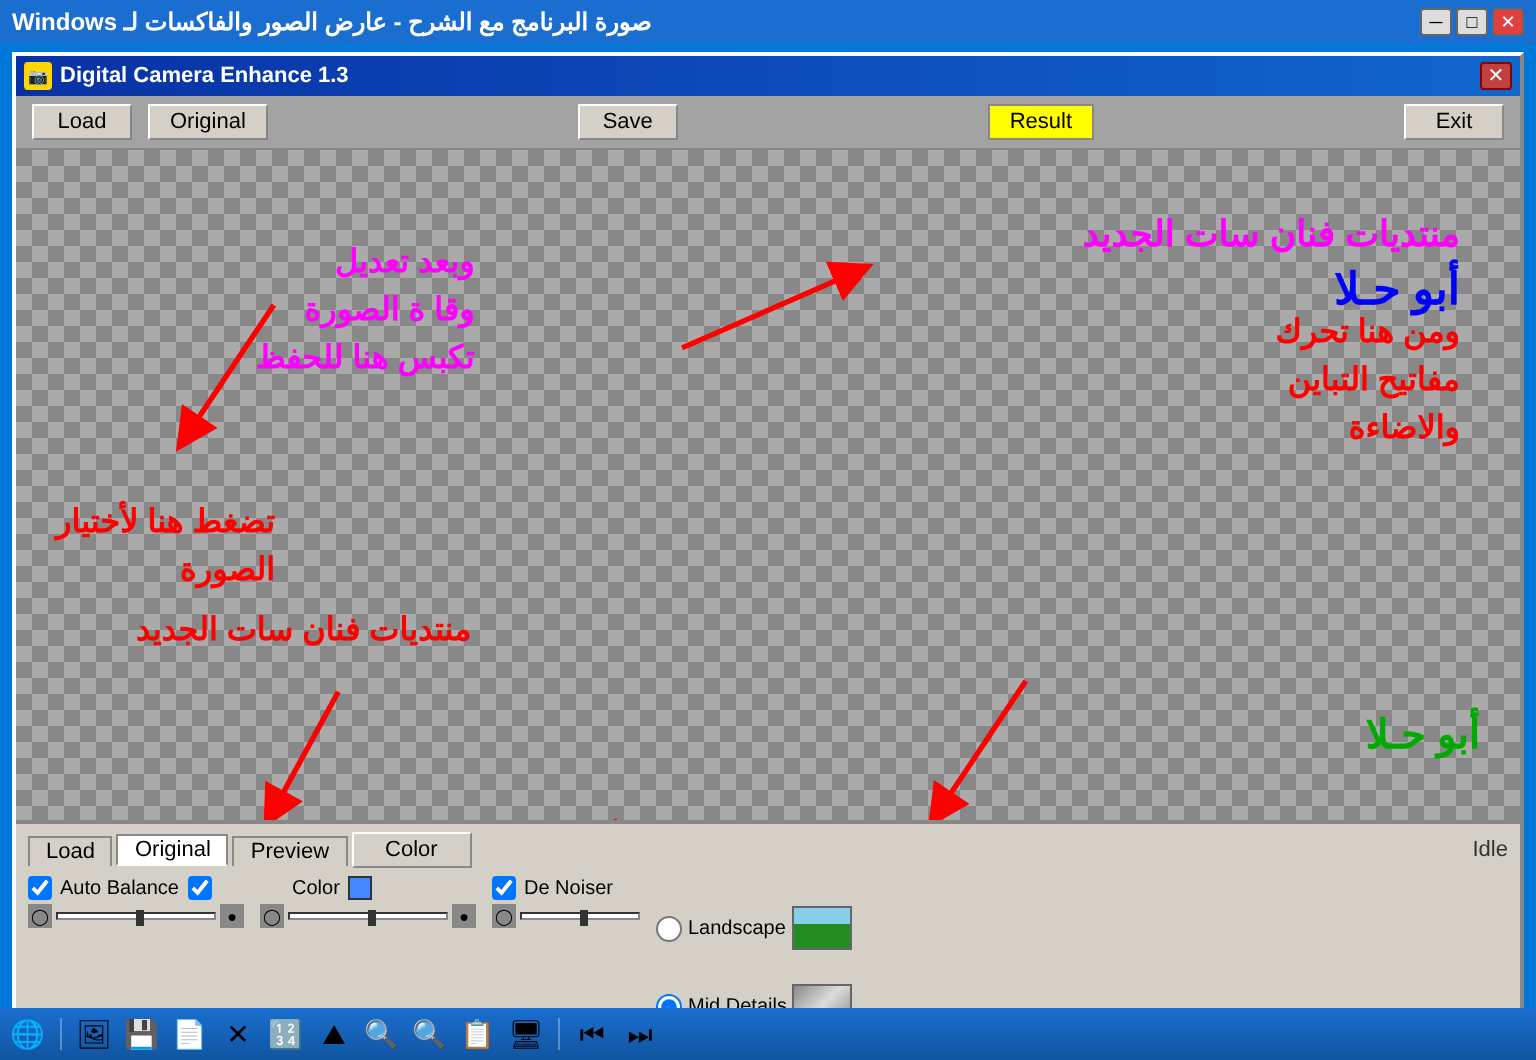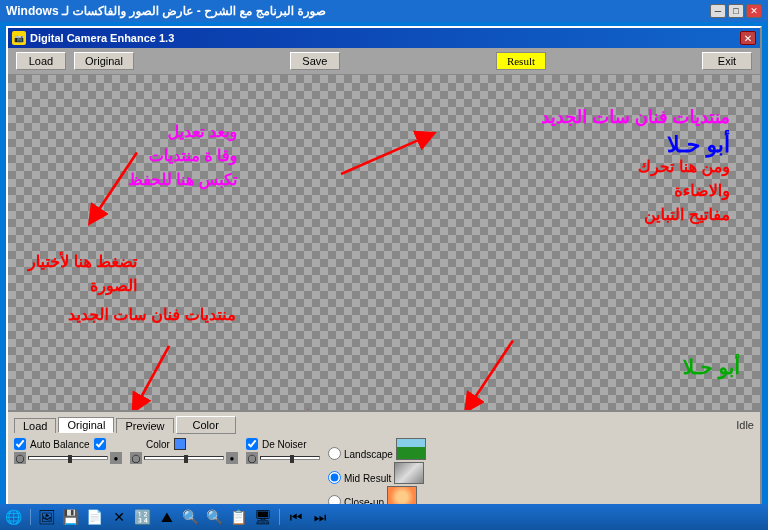--- a/index.html
+++ b/index.html
@@ -120,21 +120,20 @@
       min-width: 50px;
       text-align: center;
     }
     .toolbar-btn-yellow {
       background: #ffff00;
       border: 1px solid #888;
       padding: 2px 10px;
       font-size: 11px;
       min-width: 50px;
       text-align: center;
-      font-family: Liberation Serif, serif;
     }
     .toolbar-spacer { flex: 1; }
 
     
     .main-content {
       flex: 1;
       background: #c8c8c8;
       position: relative;
       overflow: hidden;
     }
@@ -275,22 +274,23 @@
     }
 
     .radio-group {
       display: flex;
       flex-direction: column;
       gap: 2px;
       font-size: 10px;
     }
     .radio-item {
       display: flex;
-      align-items: flex-end;
+      align-items: center;
       gap: 3px;
+      margin-top: 15px;
     }
 
     .landscape-img {
       width: 30px;
       height: 22px;
       background: linear-gradient(to bottom, #87ceeb 40%, #228b22 40%);
       border: 1px solid #666;
     }
     .middetails-img {
       width: 30px;
@@ -402,32 +402,32 @@
       </defs>
     </svg>
 
     <div class="annotation ann-magenta arabic-text" style="top:30px; right:30px; font-size:18px; line-height:1.4;">
       <div>منتديات فنان سات الجديد</div>
       <div style="color:#0000ff; font-size:22px;">أبو حـلا</div>
     </div>
 
     <div class="annotation ann-red arabic-text" style="top:80px; right:30px; font-size:16px; line-height:1.5;">
       <div>ومن هنا تحرك</div>
+      <div>مفاتيح التباين</div>
       <div>والاضاءة</div>
-      <div>مفاتيح التباين</div>
     </div>
 
     <div class="annotation ann-red arabic-text" style="top:175px; left:20px; font-size:16px; line-height:1.5;">
       <div>تضغط هنا لأختيار</div>
       <div>الصورة</div>
     </div>
 
     <div class="annotation ann-magenta arabic-text" style="top:45px; left:120px; font-size:16px; line-height:1.5;">
       <div>وبعد تعديل</div>
-      <div>وقا ة منتديات</div>
+      <div>وقا ة الصورة</div>
       <div>تكبس هنا للحفظ</div>
     </div>
 
     <div class="annotation ann-red arabic-text" style="top:230px; left:60px; font-size:16px;">
       <div>منتديات فنان سات الجديد</div>
     </div>
 
     <div class="annotation" style="top:280px; right:20px; font-size:20px; color:#00aa00;">
       <span>أبو حـلا</span>
     </div>
@@ -488,21 +488,21 @@
         </div>
 
         <div class="radio-group">
           <div class="radio-item">
             <input type="radio" name="mode" style="">
             <span>Landscape</span>
             <div class="landscape-img"></div>
           </div>
           <div class="radio-item">
             <input type="radio" name="mode" checked="" style="">
-            <span>Mid Result</span>
+            <span>Mid Details</span>
             <div class="middetails-img"></div>
           </div>
           <div class="radio-item">
             <input type="radio" name="mode" style="">
             <span>Close-up</span>
             <div class="closeup-img"></div>
           </div>
         </div>
       </div>
 

